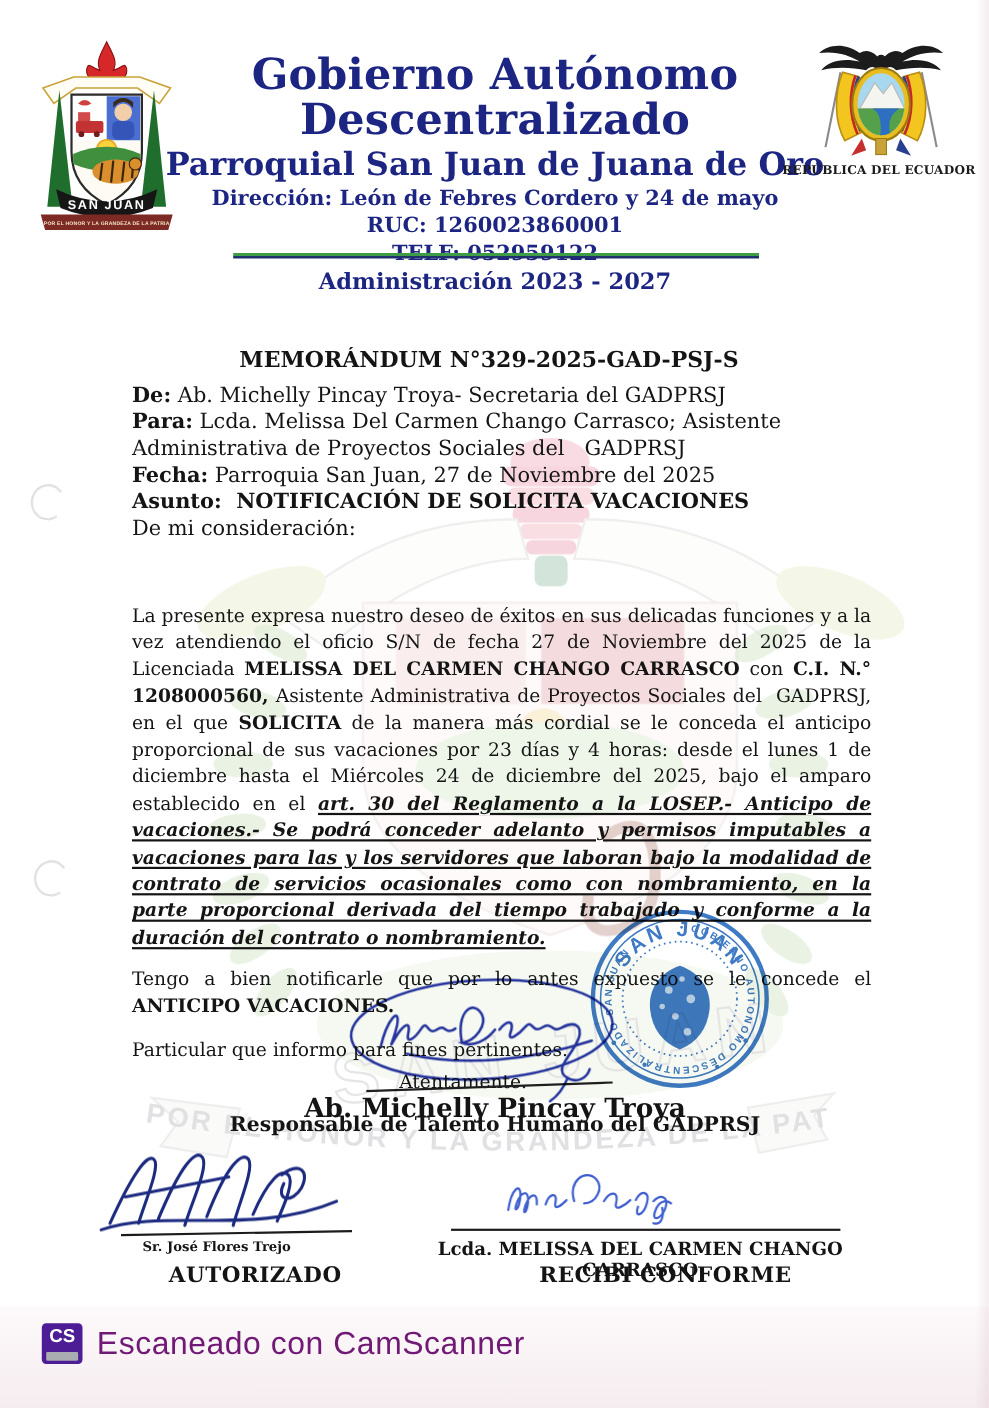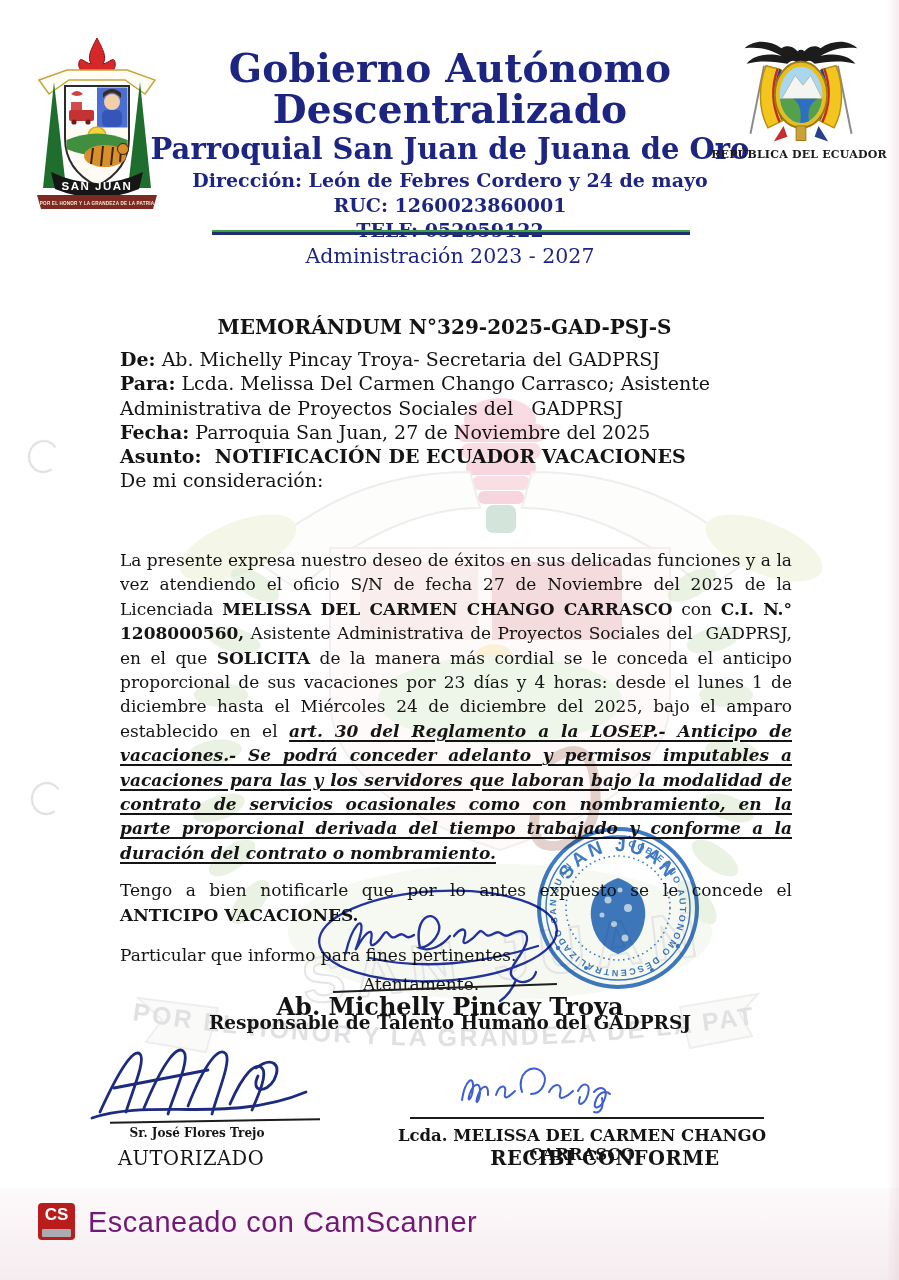--- a/index.html
+++ b/index.html
@@ -27,21 +27,21 @@
   
   .crest-left{position:absolute;left:33px;top:36px;z-index:2;}
   .crest-right{position:absolute;left:733px;top:34px;z-index:2;}
   .crest-right-label{position:absolute;left:703px;top:148px;width:192px;text-align:center;
         font-size:11px;font-weight:bold;letter-spacing:.2px;color:#1b1b1b;z-index:2;}
   .header-text{position:absolute;left:130px;top:48px;width:640px;text-align:center;
         color:#1d2583;z-index:2;}
   .h1{font-size:39px;font-weight:bold;line-height:41px;letter-spacing:.2px;}
   .h2{font-size:29px;font-weight:bold;line-height:38px;}
   .h3{font-size:19px;font-weight:bold;line-height:25px;}
-  .admin{font-size:20.5px;font-weight:normal;line-height:27px;text-align:center;}
+  .admin{font-size:20.5px;font-weight:bold;line-height:27px;text-align:center;}
   .header-rule{position:absolute;left:212px;top:230px;width:478px;height:5px;z-index:2;
         background:linear-gradient(to bottom,#3f9e45 0 2.4px,#20306e 2.4px 100%);}
 
   
   .memo-title{position:absolute;left:0;right:10px;top:315px;text-align:center;
         font-size:20px;font-weight:bold;z-index:2;}
   .meta{position:absolute;left:120px;top:347px;width:672px;font-size:19px;
         line-height:24.3px;z-index:2;}
   .body-flow{position:absolute;left:120px;top:504px;width:672px;font-size:17px;
         line-height:24.4px;z-index:2;margin-top:44px;}
@@ -63,30 +63,30 @@
 
   
   .sig-jose{position:absolute;left:80px;top:1034px;z-index:4;mix-blend-mode:multiply;}
   .sig-melissa{position:absolute;left:452px;top:1050px;z-index:4;mix-blend-mode:multiply;}
   .line-left{position:absolute;left:110px;top:1120px;width:210px;height:2.4px;
         background:#1c1c1c;transform:rotate(-1deg);z-index:3;}
   .line-right{position:absolute;left:410px;top:1117px;width:354px;height:2.4px;
         background:#1c1c1c;z-index:3;}
   .auth-name{position:absolute;left:83px;top:1126px;width:228px;text-align:center;
         font-size:12px;font-weight:bold;z-index:2;}
-  .auth-role{position:absolute;left:118px;top:1147px;width:228px;text-align:left;
-        font-size:19.5px;font-weight:normal;letter-spacing:.5px;z-index:2;}
+  .auth-role{position:absolute;left:118px;top:1147px;width:228px;text-align:center;
+        font-size:19.5px;font-weight:bold;letter-spacing:.5px;z-index:2;}
   .recv-name{position:absolute;left:373px;top:1126px;width:418px;text-align:center;
         font-size:16.5px;font-weight:bold;z-index:2;}
   .recv-role{position:absolute;left:395px;top:1147px;width:420px;text-align:center;
         font-size:19.5px;font-weight:bold;letter-spacing:.5px;z-index:2;}
 
   
   .cs-badge{position:absolute;left:38px;top:1203px;width:37px;height:37px;z-index:2;
-        background:#b91c1c;border-radius:4px;}
+        background:#4c1d95;border-radius:4px;}
   .cs-badge .cs-text{position:absolute;left:0;top:2px;width:100%;text-align:center;
         font-family:"Liberation Sans", sans-serif;font-weight:bold;font-size:17px;color:#ffffff;}
   .cs-badge .cs-base{position:absolute;left:4px;right:4px;bottom:3px;height:8px;
         background:#a9adb1;border-radius:1px;}
   .footer-text{position:absolute;left:88px;top:1206px;z-index:2;
         font-family:"Liberation Sans", sans-serif;font-size:29px;color:#701a75;letter-spacing:.5px;}
 </style>
 </head>
 <body>
 
@@ -214,21 +214,21 @@
     <rect x="65" y="94" width="10" height="15" fill="#caa23a" stroke="#9c7a10" stroke-width="1"></rect>
   </svg>
   <div class="crest-right-label">REPÚBLICA DEL ECUADOR</div>
 
   <div class="memo-title">MEMORÁNDUM N°329-2025-GAD-PSJ-S</div>
 
   <div class="meta">
     <div><span class="b">De:</span><span class="pre"> Ab. Michelly Pincay Troya- Secretaria del GADPRSJ</span></div>
     <div><span class="b">Para:</span><span class="pre"> Lcda. Melissa Del Carmen Chango Carrasco; Asistente Administrativa de Proyectos Sociales del   GADPRSJ</span></div>
     <div><span class="b">Fecha:</span><span class="pre"> Parroquia San Juan, 27 de Noviembre del 2025</span></div>
-    <div><span class="b">Asunto:</span><span class="b pre">  NOTIFICACIÓN DE ECUADOR VACACIONES</span></div>
+    <div><span class="b">Asunto:</span><span class="b pre">  NOTIFICACIÓN DE SOLICITA VACACIONES</span></div>
     <div>De mi consideración:</div>
   </div>
 
   <div class="body-flow">
     <p class="p1"><span>La presente expresa nuestro deseo de éxitos en sus delicadas funciones y a la vez atendiendo el oficio S/N de fecha 27 de Noviembre del 2025 de la Licenciada </span><span class="b">MELISSA DEL CARMEN CHANGO CARRASCO</span><span> con </span><span class="b">C.I. N.° 1208000560,</span><span class="pre"> Asistente Administrativa de Proyectos Sociales del  GADPRSJ, en el que </span><span class="b">SOLICITA</span><span> de la manera más cordial se le conceda el anticipo proporcional de sus vacaciones por 23 días y 4 horas: desde el lunes 1 de diciembre hasta el Miércoles 24 de diciembre del 2025, bajo el amparo establecido en el </span><span class="iu">art. 30 del Reglamento a la LOSEP.- Anticipo de vacaciones.- Se podrá conceder adelanto y permisos imputables a vacaciones para las y los servidores que laboran bajo la modalidad de contrato de servicios ocasionales como con nombramiento, en la parte proporcional derivada del tiempo trabajado y conforme a la duración del contrato o nombramiento.</span></p>
     <p class="p2"><span>Tengo a bien notificarle que por lo antes expuesto se le concede el </span><span class="b">ANTICIPO VACACIONES.</span></p>
     <p class="p3">Particular que informo para fines pertinentes.</p>
     <p class="closing">Atentamente.</p>
   </div>
 

